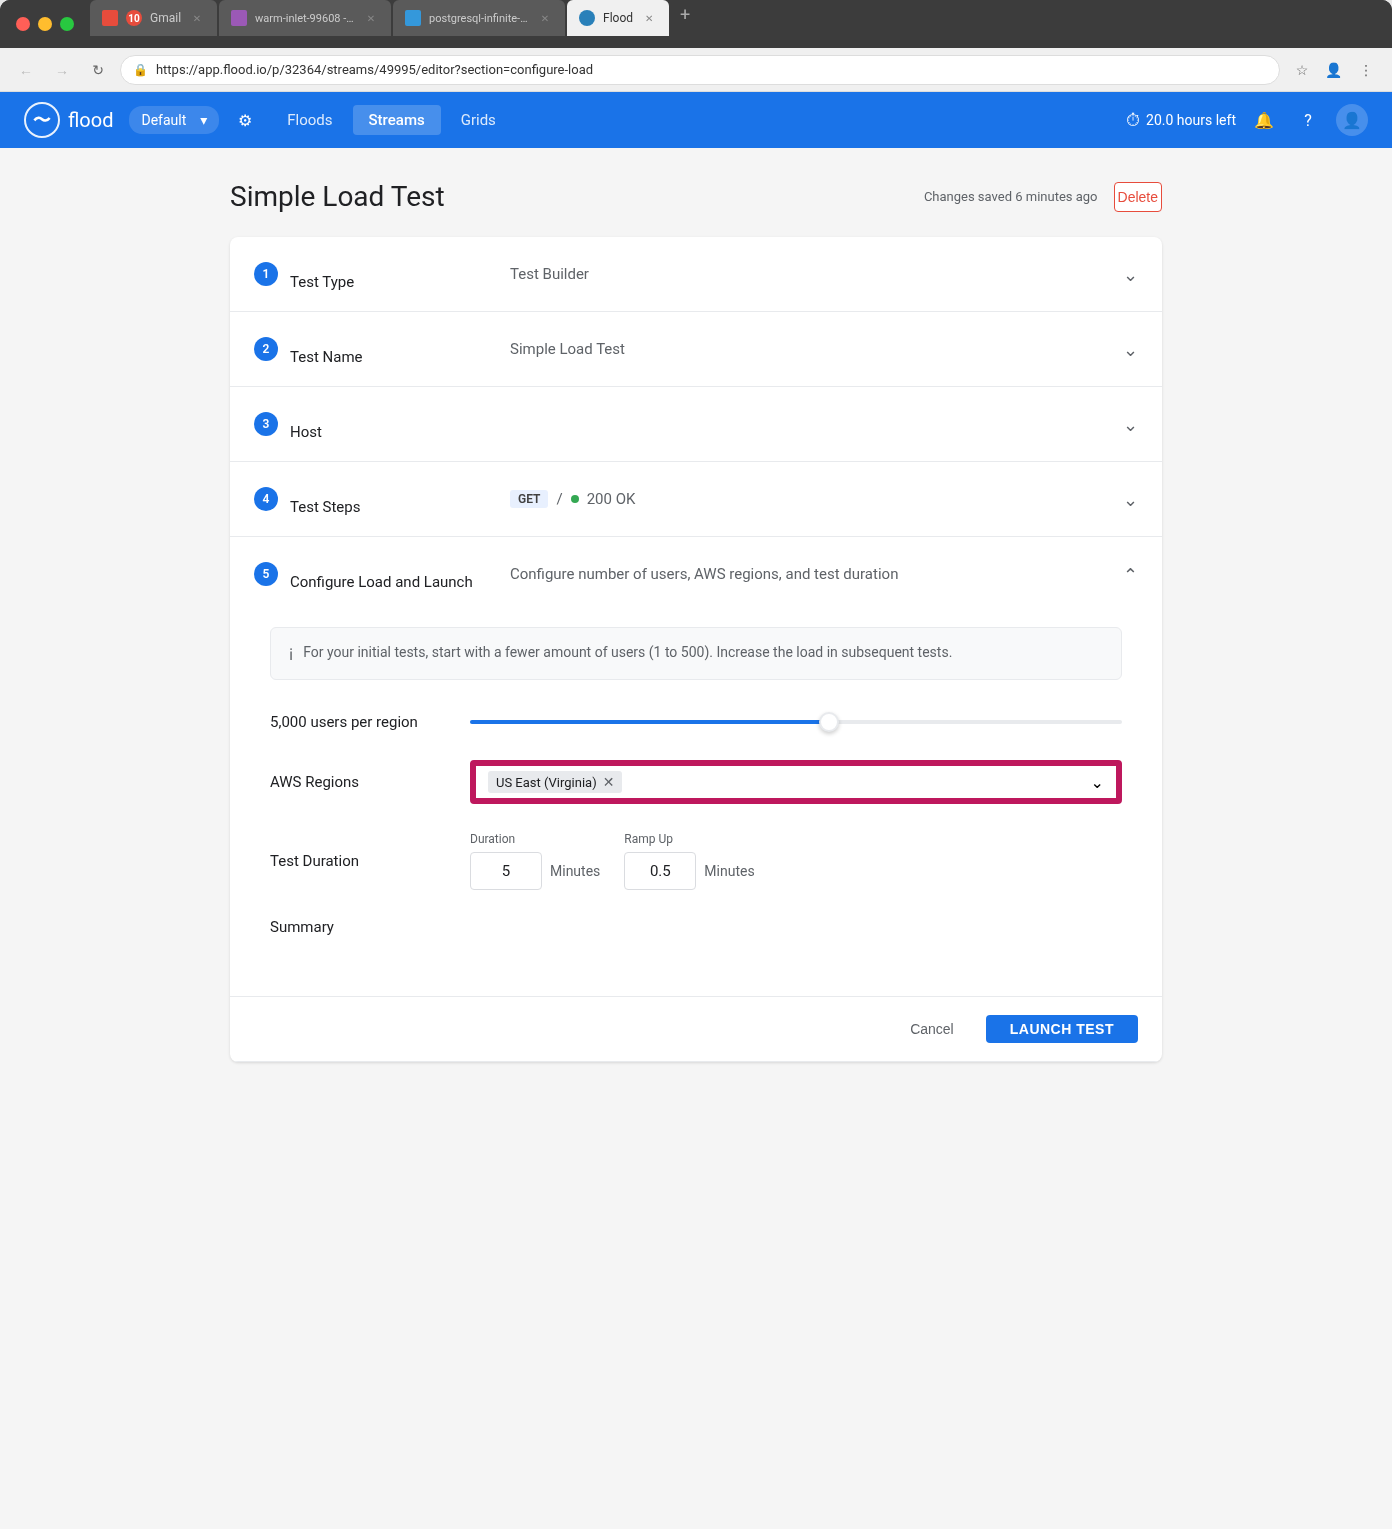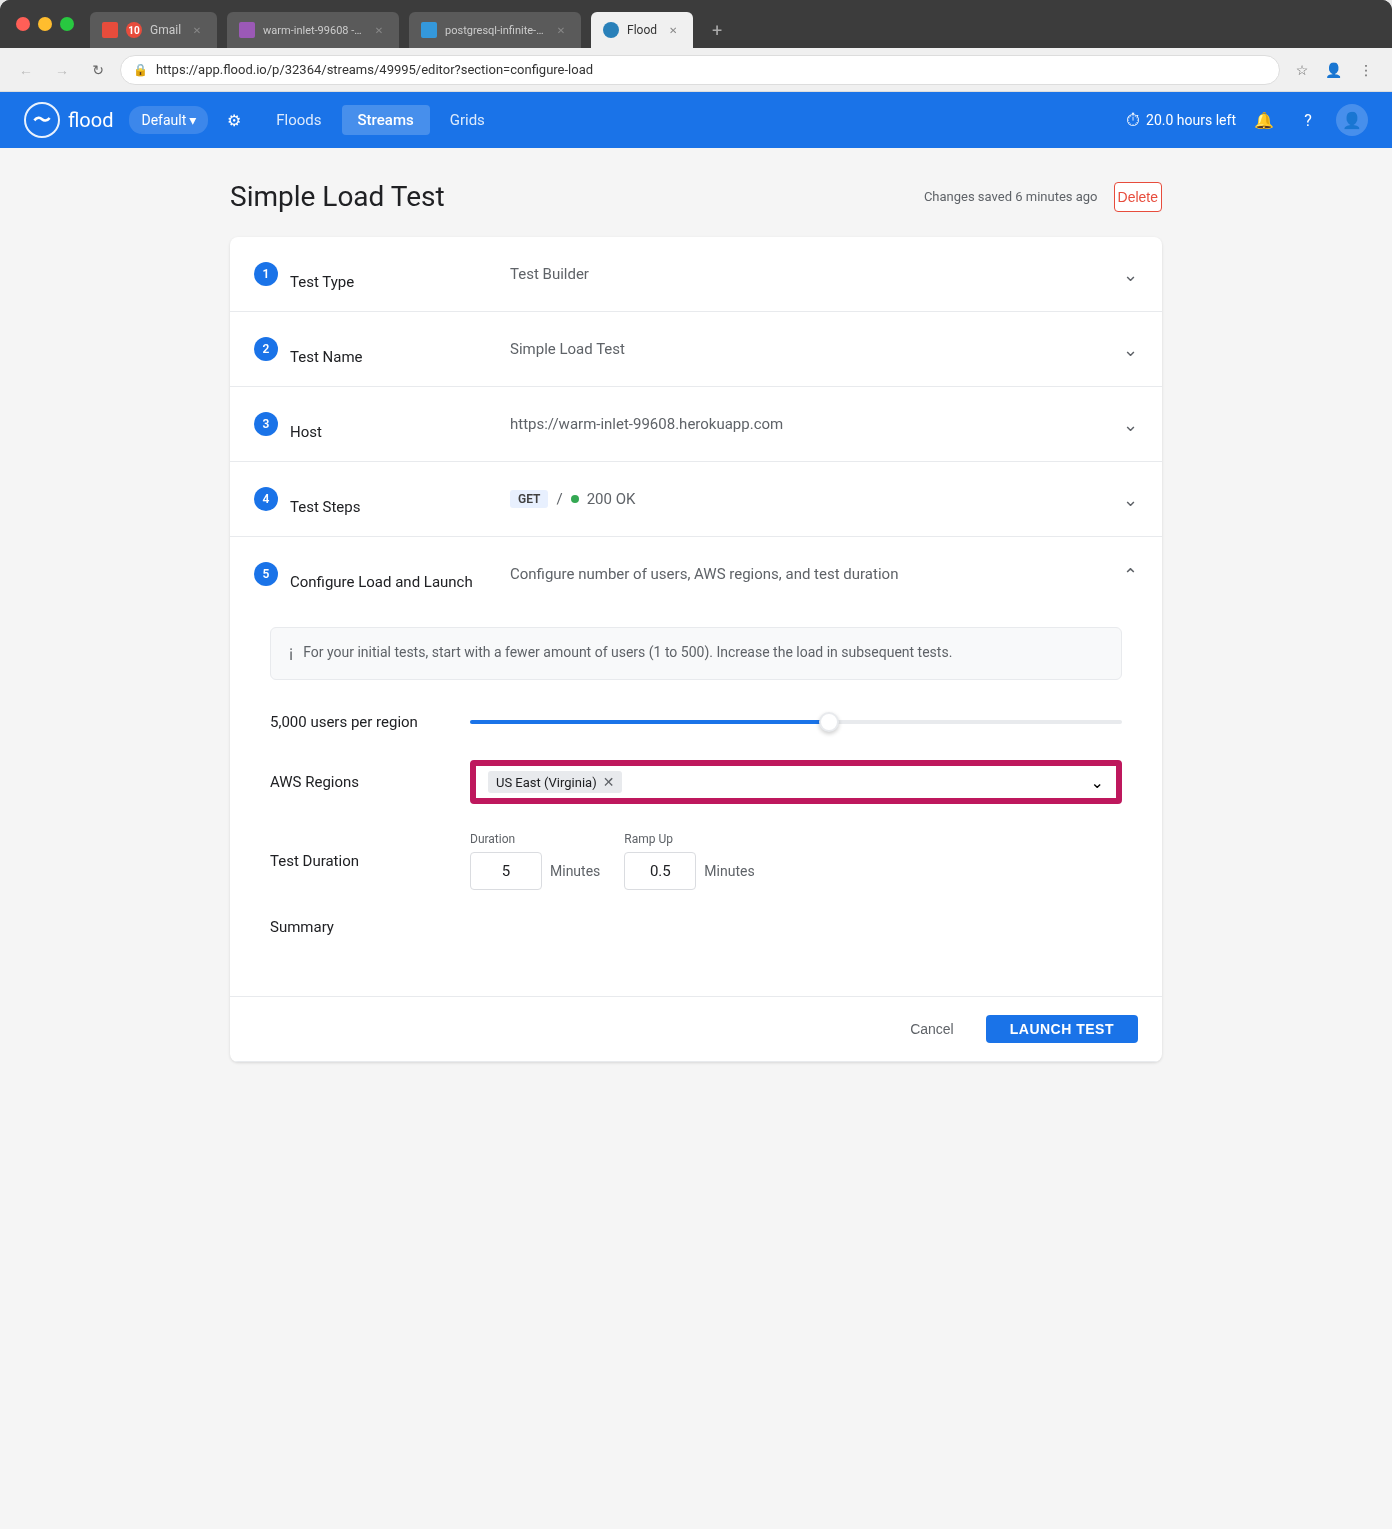--- a/index.html
+++ b/index.html
@@ -33,24 +33,23 @@
       width: 14px;
       height: 14px;
       border-radius: 50%;
     }
     .tl-red { background: #ff5f57; }
     .tl-yellow { background: #ffbd2e; }
     .tl-green { background: #28c840; }
 
     .browser-tabs {
       display: flex;
-      align-items: flex-end;
       flex: 1;
       height: 48px;
-      gap: 10px;
+      gap: 2px;
     }
     .browser-tab {
       background: #5a5a5a;
       border-radius: 6px 6px 0 0;
       height: 36px;
       display: flex;
       align-items: center;
       padding: 0 12px;
       gap: 8px;
       font-size: 12px;
@@ -196,21 +195,21 @@
       font-weight: 400;
     }
     .nav-workspace {
       background: rgba(255,255,255,0.15);
       border-radius: 13px;
       padding: 6px 12px;
       color: white;
       font-size: 14px;
       display: flex;
       align-items: center;
-      gap: 3px;
+      gap: 14px;
       cursor: pointer;
       margin-right: 8px;
     }
     .nav-settings-btn {
       width: 36px;
       height: 36px;
       border-radius: 50%;
       display: flex;
       align-items: center;
       justify-content: center;
@@ -705,21 +704,20 @@
             <span class="config-label">Test Name</span>
             <span class="config-value">Simple Load Test</span>
             <span class="chevron-icon">⌄</span>
           </div>
         </div>
 
         <div class="config-row">
           <div class="config-row-header">
             <div class="step-badge">3</div>
             <span class="config-label">Host</span>
-            <span class="config-value">https://warm-inlet-99608.herokuapp.com</span>
             <span class="chevron-icon">⌄</span>
           </div>
         </div>
 
         <div class="config-row">
           <div class="config-row-header">
             <div class="step-badge">4</div>
             <span class="config-label">Test Steps</span>
             <div class="config-value config-value-inline">
               <span class="method-badge">GET</span>

